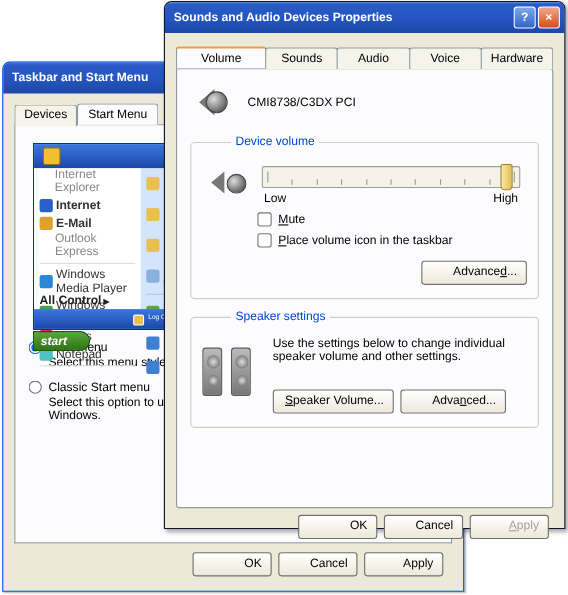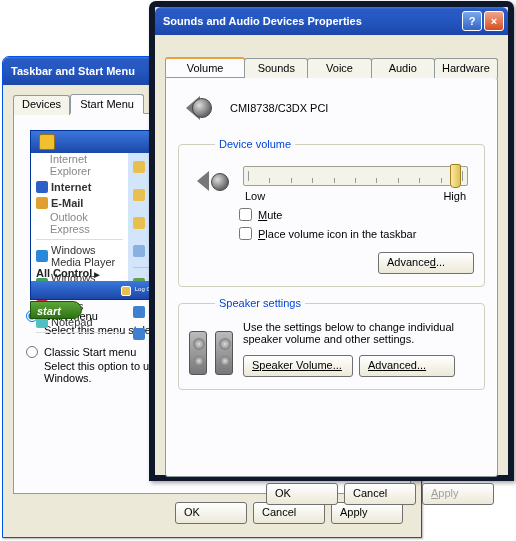--- a/index.html
+++ b/index.html
@@ -39,40 +39,40 @@
 .sm-sep { border-top: 1px solid #ddd; margin: 2px 5px; }
 .sm-bot-r { position:absolute; right:5px; bottom:3px; display:flex; gap:4px;}
 .sm-bot-ic { width:10px; height:10px; border:1px solid #fff; border-radius:2px; background:#e89010;}
 .sm-start-btn { position:absolute; left:-1px; bottom:-20px; width:52px; height:18px; background: linear-gradient(to bottom, #5da53c, #2d7513); border-radius: 0 9px 9px 0; color:white; font-size:8px; font-style:italic; font-weight:bold; padding:3px 6px; border:1px solid #1d5509;}
 
 .radio-row { margin: 10px 2px 2px 2px; display:flex; align-items:center; gap:6px;}
 .radio-row input { width:12px; height:12px;}
 .desc { margin: 2px 0 8px 20px; color:#000; }
 
 .btnrow-back { display:flex; gap:6px; justify-content:flex-end; padding: 8px 8px 0 0;}
-.xp-btn { min-width:72px; height:22px; border:1px solid #707070; background: linear-gradient(to bottom,#fff,#ECE9D8); border-radius:3px; text-align:left; padding:3px 8px; cursor:default;}
+.xp-btn { min-width:72px; height:22px; border:1px solid #707070; background: linear-gradient(to bottom,#fff,#ECE9D8); border-radius:3px; text-align:right; padding:3px 8px; cursor:default;}
 .xp-btn.disabled { color:#A0A0A0; }
 
 
 .win-front {
   position: absolute; left: 149px; top: 1px; width: 365px; height: 480px;
-  border: 6px solid #0f172a; border-radius: 7px 7px 0 0; background: #ECE9D8;
+  border: 1px solid #0f172a; border-radius: 7px 7px 0 0; background: #ECE9D8;
   box-shadow: 2px 2px 4px rgba(0,0,0,0.35);
 }
 .titlebar-front {
   height: 28px; background: linear-gradient(to bottom, #3B77DD 0%, #2A5BC4 8%, #2456C1 50%, #1C47A8 100%);
   border-radius: 6px 6px 0 0; color: white; font-weight: bold; font-size: 13px;
   padding: 5px 4px 5px 8px; display:flex; align-items:center; justify-content:space-between;
 }
 .tb-btns { display:flex; gap:2px;}
 .tb-btn { width:20px; height:20px; border-radius:3px; border:1px solid #fff; display:flex; align-items:center; justify-content:center; font-weight:bold; font-size:12px;}
 .tb-help { background: linear-gradient(to bottom,#7ba7ea,#3464c8); color:#fff;}
 .tb-close { background: linear-gradient(to bottom,#F1A689,#D64D1E); color:#fff; font-size:13px;}
 
-.front-body { padding: 22px 10px 8px 10px; }
+.front-body { padding: 12px 10px 8px 10px; }
 .tabs-front { display:flex; }
 .tab-f { flex:1; padding: 3px 0; text-align:center; border:1px solid #919B9C; border-bottom:none; background: #F5F4EA; border-radius:3px 3px 0 0; position:relative; top:1px;}
 .tab-f.active { background:#FCFCFE; z-index:2; position:relative; top:0; padding:3px 8px; border-top: 2px solid #E8A13F;}
 .tab-f + .tab-f { margin-left:-1px;}
 .tabpanel-f { border:1px solid #919B9C; border-radius: 0 3px 3px 3px; background:#FCFCFE; padding: 14px 12px 10px 12px; height: 400px;}
 
 .device-row { display:flex; align-items:center; gap:14px; margin-bottom: 14px; padding-left:6px;}
 .spk-icon { width:32px; height:32px; position:relative;}
 .spk-cone { position:absolute; left:2px; top:4px; width:0; height:0; border-top:12px solid transparent; border-bottom:12px solid transparent; border-right:14px solid #777;}
 .spk-circle { position:absolute; right:4px; top:6px; width:20px; height:20px; border-radius:50%; background: radial-gradient(circle at 35% 35%, #ddd, #666 70%); border:1px solid #444;}
@@ -87,28 +87,28 @@
 .slider-ticks { position:absolute; left:4px; right:4px; bottom:2px; top:2px; display:flex; justify-content:space-between;}
 .tick { width:1px; background:#999; height:5px; align-self:flex-end;}
 .tick.tall { height:10px; align-self:center;}
 .slider-thumb { position:absolute; top:-3px; right:6px; width:11px; height:24px; background: linear-gradient(to right,#FBE8A6,#E0C050); border:1px solid #A08020; border-radius:2px 2px 4px 4px;}
 .lowhigh { display:flex; justify-content:space-between; margin-top:4px; padding: 0 2px;}
 
 .chk-row { display:flex; align-items:center; gap:6px; margin: 6px 0 0 50px;}
 .chk-row input { width:13px; height:13px;}
 .adv-row { display:flex; justify-content:flex-end; margin-top:12px;}
 
-.spk-settings { display:flex; gap:10px;}
+.spk-settings { display:flex; gap:20px;}
 .spk-img { width:44px; height:56px; position:relative; flex-shrink:0;}
 .spk-box { position:absolute; width:18px; height:44px; background: linear-gradient(to bottom,#bbb,#777); border:1px solid #555; border-radius:3px; bottom:0;}
 .spk-box.l { left:0;}
 .spk-box.r { right:0;}
 .spk-drv { position:absolute; width:12px; height:12px; border-radius:50%; background:radial-gradient(circle,#ddd,#555); left:3px;}
 .spk-text { flex:1; margin-top:2px;}
-.spk-btns { display:flex; gap:6px; margin-top:10px;text-decoration:underline;}
+.spk-btns { display:flex; gap:6px; margin-top:24px;}
 .btn-u { text-decoration: underline; }
 
 .front-btns { display:flex; gap:6px; justify-content:flex-end; padding: 6px 4px 0 0;}
 </style>
 </head>
 <body>
 
 <div class="win-back">
   <div class="titlebar-back">
     <span>Taskbar and Start Menu</span>
@@ -231,22 +231,22 @@
         </div>
       <div class="tb-btn tb-close">
           <span>×</span>
         </div>
     </div>
   </div>
   <div class="front-body">
     <div class="tabs-front">
       <div class="tab-f active"><span>Volume</span></div>
       <div class="tab-f"><span>Sounds</span></div>
+      <div class="tab-f"><span>Audio</span></div>
       <div class="tab-f"><span>Voice</span></div>
-      <div class="tab-f"><span>Audio</span></div>
       <div class="tab-f"><span>Hardware</span></div>
     </div>
     <div class="tabpanel-f">
 
       <div class="device-row">
         <div class="spk-icon">
           <div class="spk-cone"></div>
             <div class="spk-circle"></div>
         </div>
         <span>CMI8738/C3DX PCI</span>

